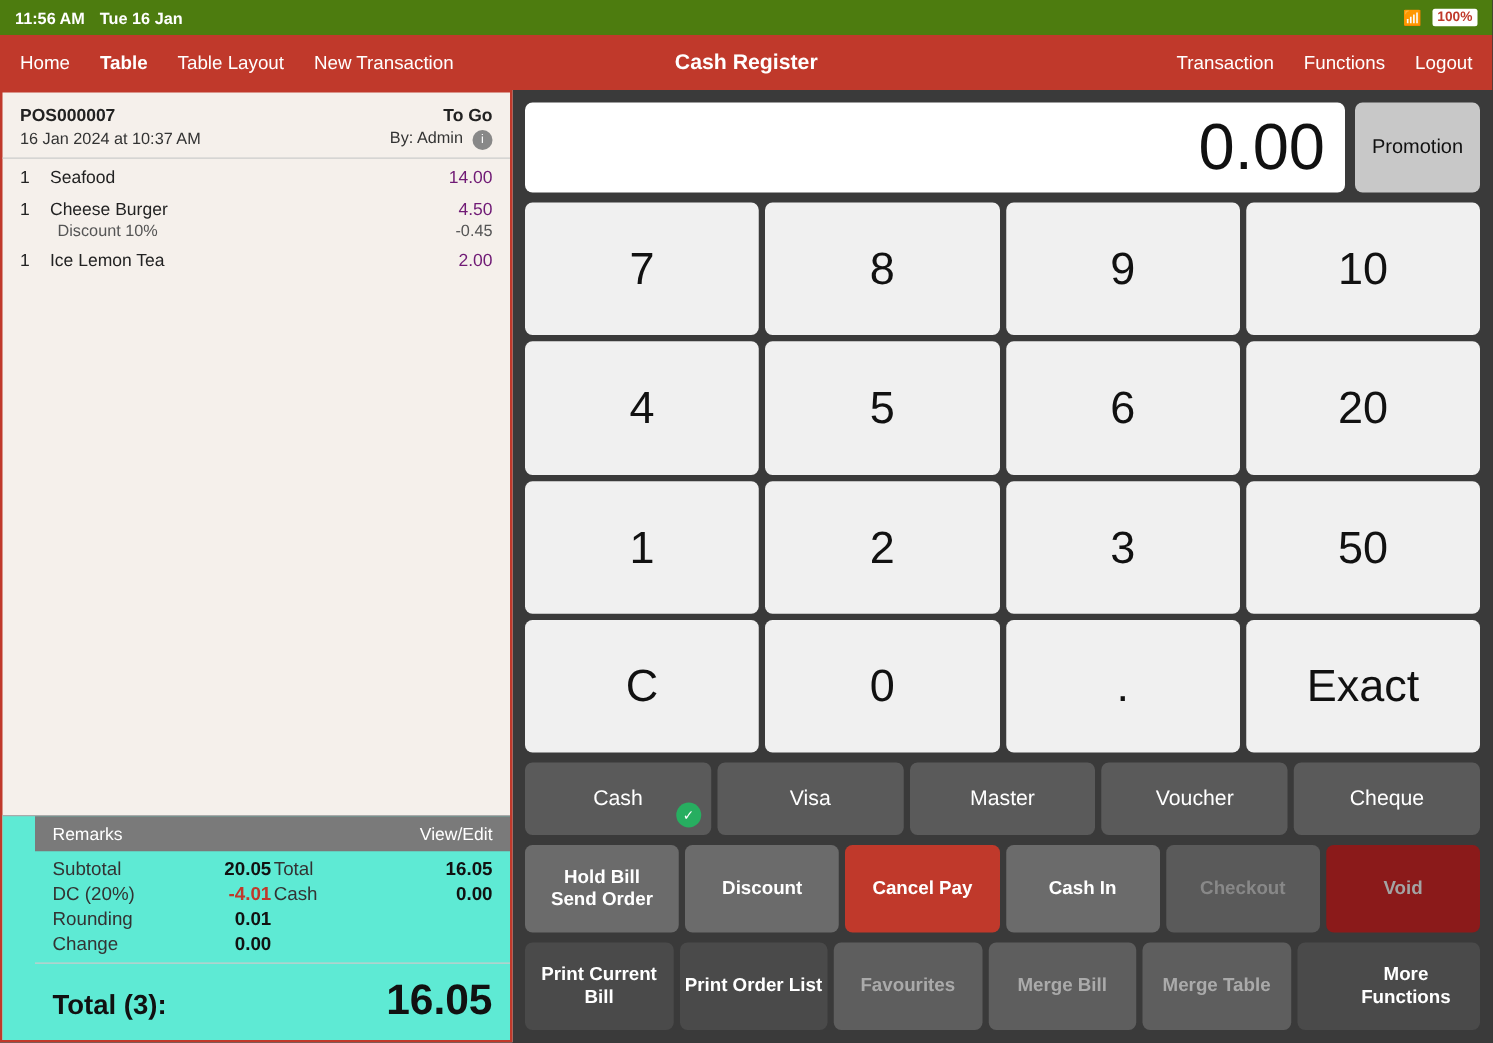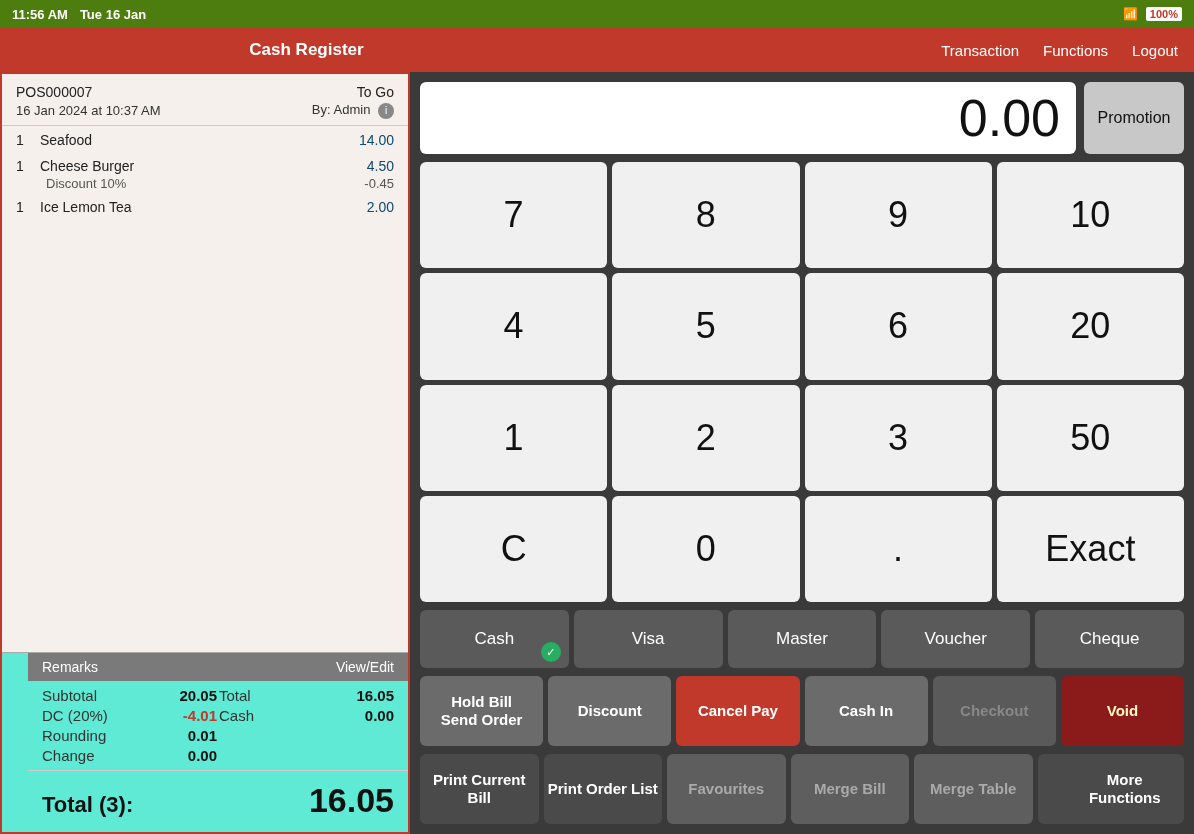--- a/index.html
+++ b/index.html
@@ -66,21 +66,21 @@
     }
 
     .receipt-header {
       padding: 10px 14px 6px;
       border-bottom: 1px solid #ccc;
     }
     .receipt-top-row {
       display: flex;
       justify-content: space-between;
       font-size: 14px;
-      font-weight: 400;
+      font-weight: 700;
       color: #222;
     }
     .receipt-date-row {
       display: flex;
       justify-content: space-between;
       font-size: 13px;
       color: #333;
       margin-top: 2px;
       align-items: center;
     }
@@ -113,21 +113,21 @@
       padding: 6px 14px;
       overflow: hidden;
     }
     .receipt-item {
       display: flex;
       margin-bottom: 10px;
       font-size: 14px;
     }
     .item-qty { width: 24px; color: #222; }
     .item-desc { flex: 1; color: #222; }
-    .item-amount { text-align: center; color: #0c4a6e; font-weight: 500; }
+    .item-amount { text-align: center; color: #701a75; font-weight: 500; }
     .item-discount {
       font-size: 13px;
       color: #555;
       margin-left: 30px;
       margin-top: 2px;
       display: flex;
       justify-content: space-between;
     }
     .item-discount-amount { text-align: right; margin-right: 0; }
 
@@ -293,21 +293,21 @@
       font-size: 15px;
       font-weight: 600;
       cursor: pointer;
       text-align: center;
       line-height: 1.2;
       padding: 4px;
     }
     .btn-gray { background: #6b6b6b; color: white; }
     .btn-gray-disabled { background: #5a5a5a; color: #888; }
     .btn-red { background: #c0392b; color: white; }
-    .btn-dark-red { background: #8b1a1a; color: #fef9c3; }
+    .btn-dark-red { background: #8b1a1a; color: #a3a3a3; }
 
     
     .bottom-row {
       display: flex;
       gap: 5px;
       height: 70px;
     }
     .btn-dark { background: #4a4a4a; color: white; }
     .btn-medium { background: #5e5e5e; color: #aaa; }
   </style>
@@ -319,20 +319,26 @@
     <span>11:56 AM</span>
     <span>Tue 16 Jan</span>
   </div>
   <div class="status-bar-right">
     <span class="wifi-icon">📶</span>
     <span class="battery">100%</span>
   </div>
 </div>
 
 <div class="nav-bar">
+  <div class="nav-bar-left">
+    <span class="nav-item">Home</span>
+    <span class="nav-item nav-item-bold">Table</span>
+    <span class="nav-item">Table Layout</span>
+    <span class="nav-item">New Transaction</span>
+  </div>
   <div class="nav-bar-center">
     <span>Cash Register</span>
   </div>
   <div class="nav-bar-right">
     <span class="nav-item">Transaction</span>
     <span class="nav-item">Functions</span>
     <span class="nav-item">Logout</span>
   </div>
 </div>
 

